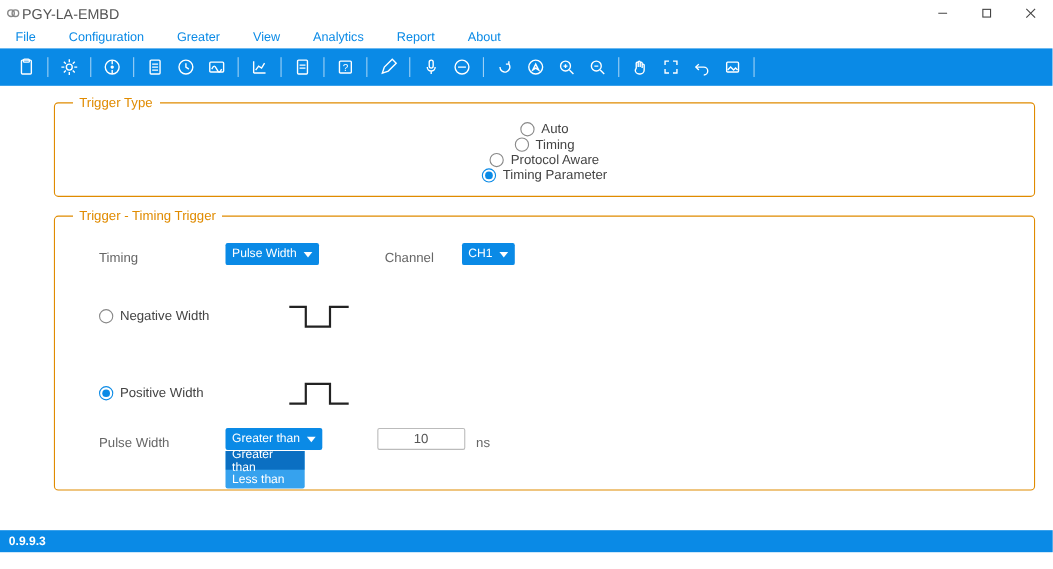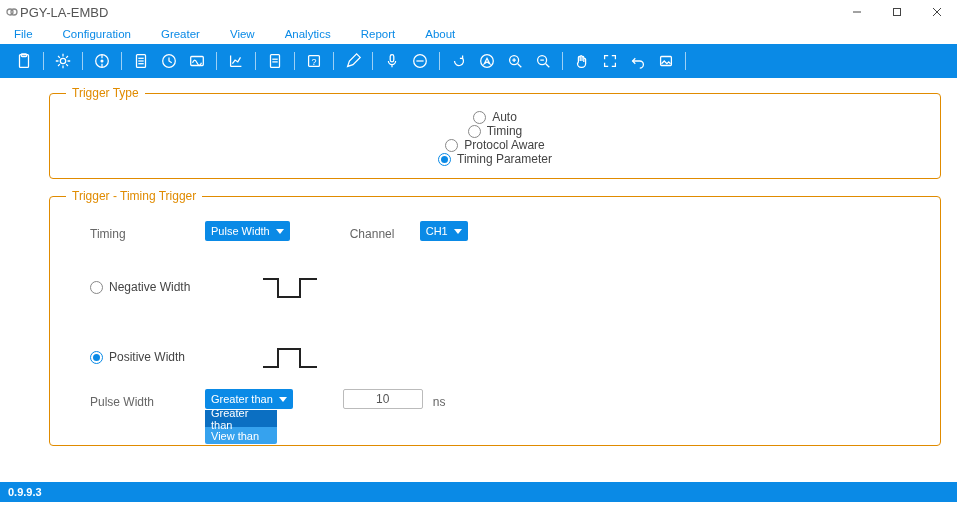--- a/index.html
+++ b/index.html
@@ -414,21 +414,21 @@
         </svg>
       </div>
 
       <div class="row pulse-row" style="margin-bottom:4px">
         <span class="label">Pulse Width</span>
         <span class="dd">
           <span>Greater than</span>
           <span class="caret"></span>
           <div class="dd-list">
             <div class="dd-item hl">Greater than</div>
-            <div class="dd-item">View than</div>
+            <div class="dd-item">Less than</div>
           </div>
         </span>
         <span style="width:50px"></span>
         <span class="input-text">10</span>
         <span class="unit">ns</span>
       </div>
 
     </div>
   </fieldset>
 

